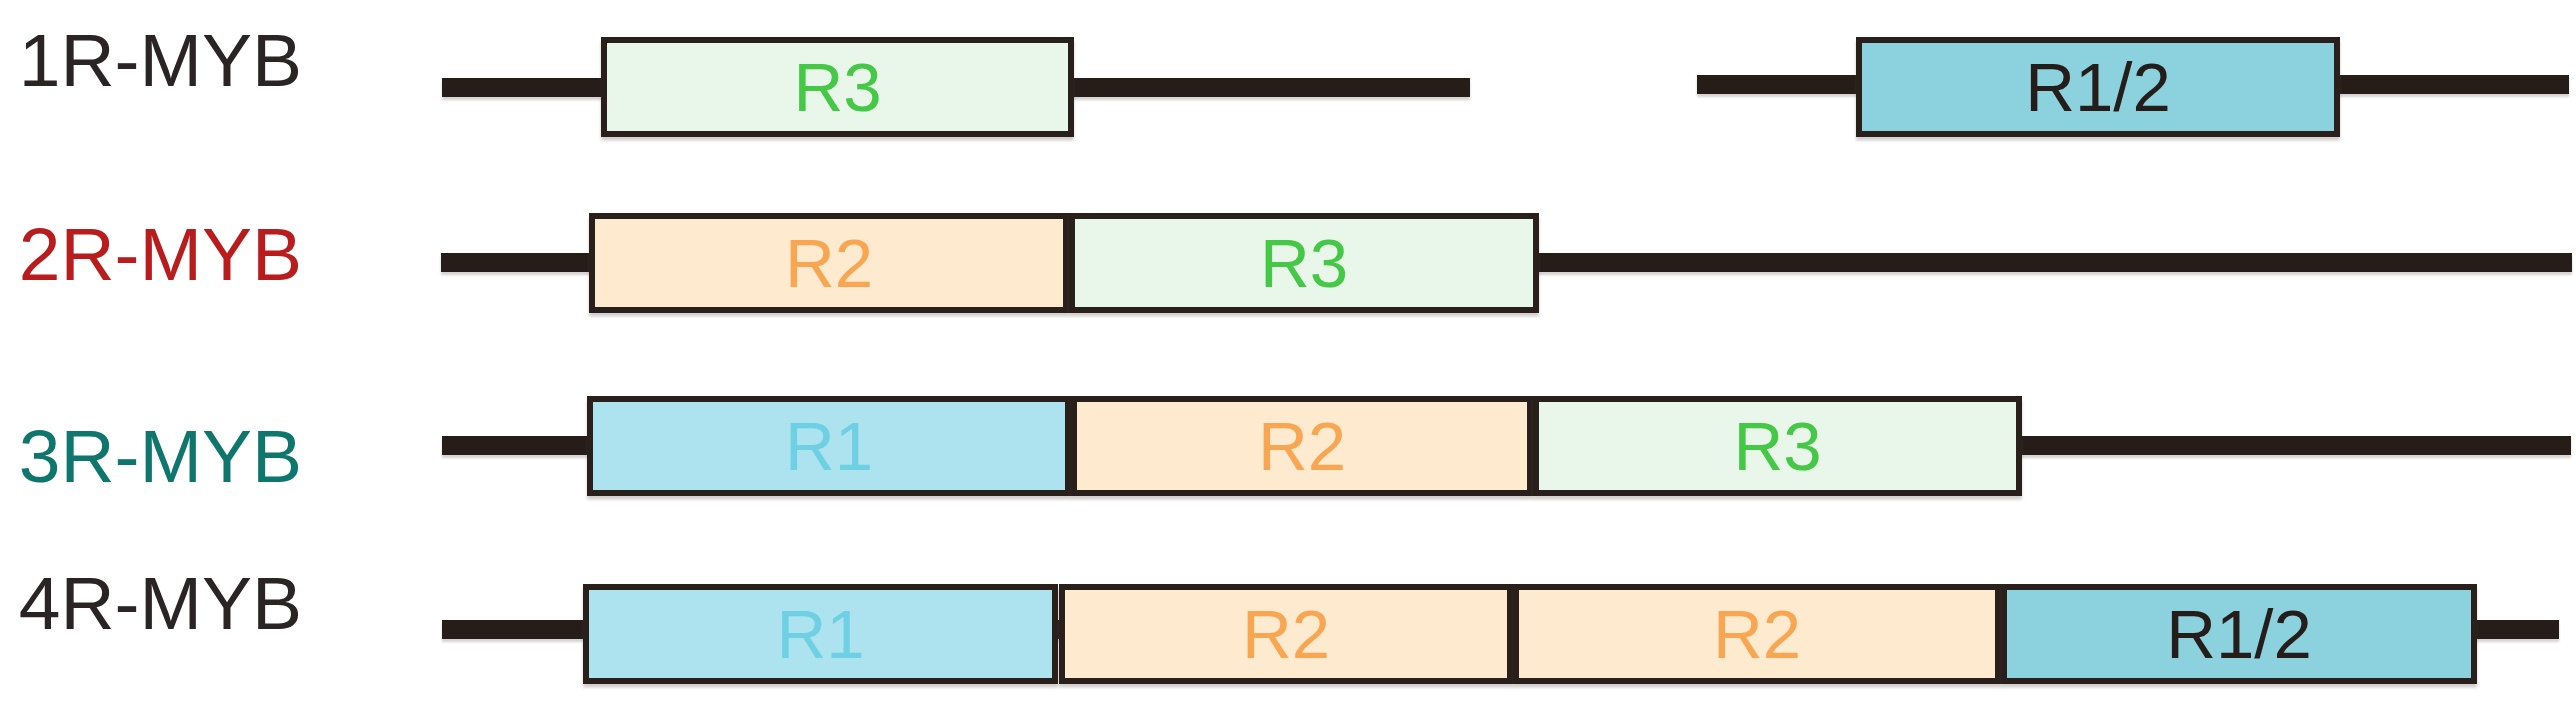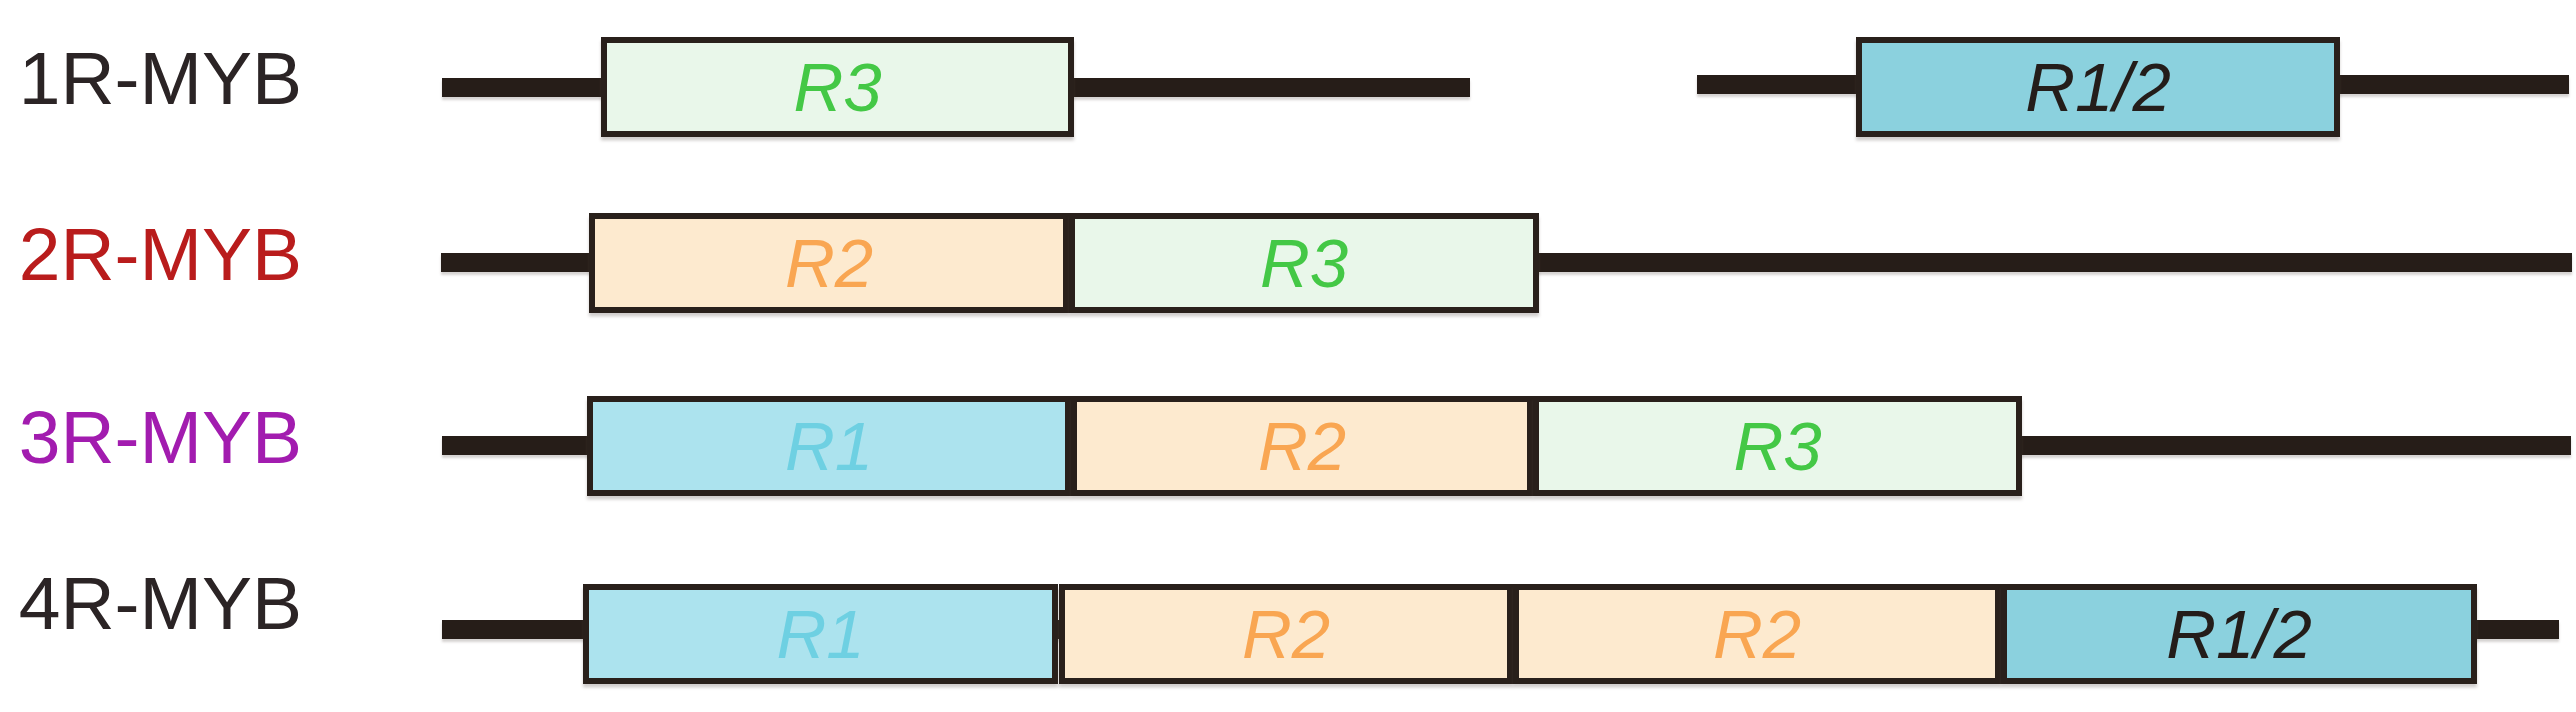--- a/index.html
+++ b/index.html
@@ -30,36 +30,35 @@
   }
   .domain-box {
     position: absolute;
     height: 100px;
     border: 6.7px solid #29201b;
     box-sizing: border-box;
     display: flex;
     align-items: center;
     justify-content: center;
     box-shadow: 0 3.7px 3px rgba(90,80,75,0.28);
-    font-style: italic;
   }
   .domain-box span {
     font-size: 69px;
     font-weight: 400;
     line-height: 1;
     white-space: nowrap;
   }
 </style>
 </head>
 <body>
 
 <div class="figure">
 
   <div>
-    <div class="row-label" style="top: 34px; color: rgb(43, 36, 37);">1R-MYB</div>
+    <div class="row-label" style="top: 16px; color: rgb(43, 36, 37);">1R-MYB</div>
     <div class="backbone" style="left: 442px; top: 78px; width: 1028px; background-color: rgb(38, 29, 24);"></div>
     <div class="backbone" style="left: 1697px; top: 75px; width: 872px; background-color: rgb(38, 29, 24);"></div>
     <div class="domain-box" style="left: 601px; top: 37px; width: 473px; background-color: rgb(233, 247, 234);">
       <span style="color: rgb(68, 200, 70);">R3</span>
     </div>
     <div class="domain-box" style="left: 1856px; top: 37px; width: 484px; background-color: rgb(139, 209, 222);">
       <span style="color: rgb(36, 29, 26);">R1/2</span>
     </div>
   </div>
 
@@ -68,21 +67,21 @@
     <div class="backbone" style="left: 441px; top: 253px; width: 2131px; background-color: rgb(38, 29, 24);"></div>
     <div class="domain-box" style="left: 589px; top: 213px; width: 480px; background-color: rgb(253, 234, 207);">
       <span style="color: rgb(249, 166, 82);">R2</span>
     </div>
     <div class="domain-box" style="left: 1069px; top: 213px; width: 470px; background-color: rgb(233, 247, 234);">
       <span style="color: rgb(68, 200, 70);">R3</span>
     </div>
   </div>
 
   <div>
-    <div class="row-label" style="top: 393px; color: #a21caf;">3R-MYB</div>
+    <div class="row-label" style="top: 412px; color: #0f766e;">3R-MYB</div>
     <div class="backbone" style="left: 442px; top: 436px; width: 2129px; background-color: rgb(38, 29, 24);"></div>
     <div class="domain-box" style="left: 587px; top: 396px; width: 484px; background-color: rgb(172, 227, 238);">
       <span style="color: rgb(110, 208, 226);">R1</span>
     </div>
     <div class="domain-box" style="left: 1071px; top: 396px; width: 462px; background-color: rgb(253, 234, 207);">
       <span style="color: rgb(249, 166, 82);">R2</span>
     </div>
     <div class="domain-box" style="left: 1533px; top: 396px; width: 489px; background-color: rgb(233, 247, 234);">
       <span style="color: rgb(68, 200, 70);">R3</span>
     </div>

